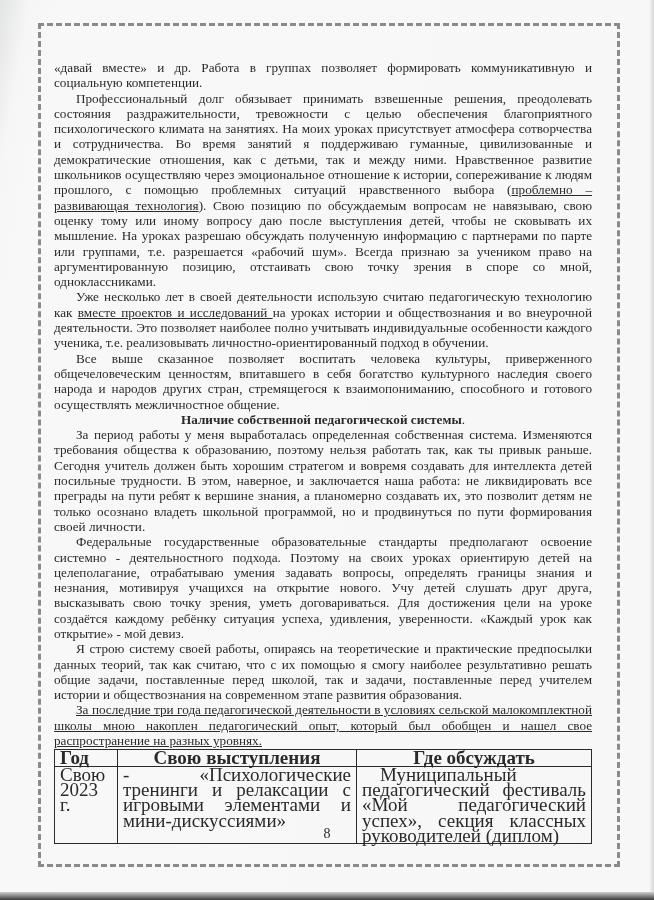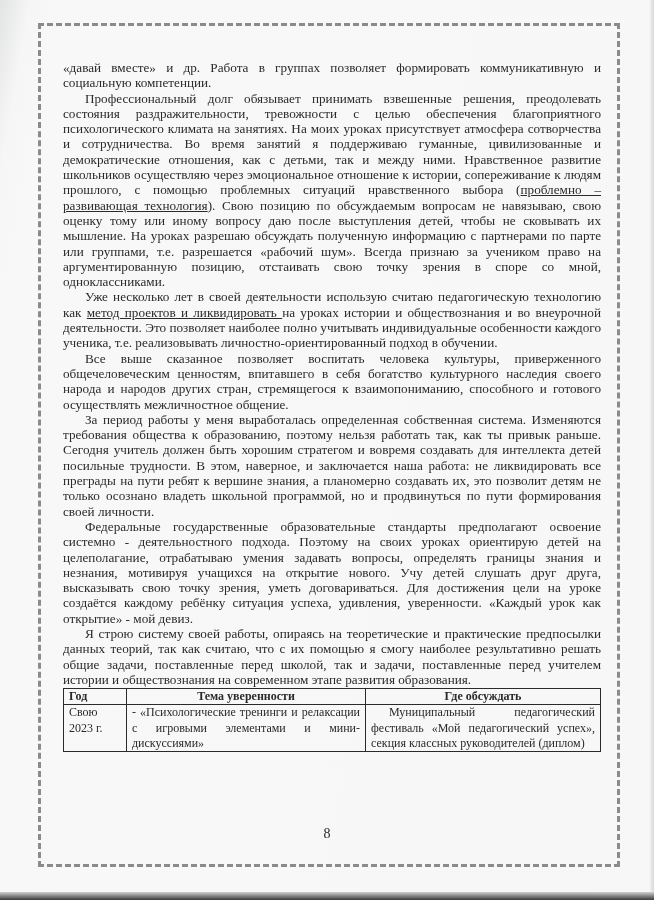--- a/index.html
+++ b/index.html
@@ -21,32 +21,32 @@
     .right-edge {
       position: absolute; right: 0; top: 0; width: 5px; height: 900px;
       background: linear-gradient(90deg, #f6f7f6, #d6d7d6);
     }
     .frame {
       position: absolute; left: 38px; top: 23px; width: 582px; height: 844px;
       border: 3px dashed #8a8c8b;
       box-sizing: border-box;
     }
     .page {
-      position: absolute; left: 63px; top: 60px; width: 538px;
+      position: absolute; left: 54px; top: 60px; width: 538px;
       font-size: 13.2px; line-height: 15.3px;
     }
     .page p { margin: 0; text-align: justify; text-indent: 22px; }
     .page p.noindent { text-indent: 0; }
     .page h3 {
       margin: 0; font-size: 13.2px; font-weight: bold; text-align: center; line-height: 15.3px;
     }
     .u { text-decoration: underline; }
     table.talks {
       border-collapse: collapse; width: 538px; margin-top: 1px;
-      font-size: 12px; line-height: 15.3px;
+      font-size: 19px; line-height: 15.3px;
     }
     table.talks th, table.talks td {
       border: 1px solid #2a2a2a; padding: 0 5px; vertical-align: top;
     }
     table.talks th { font-weight: bold; text-align: center; }
     table.talks th.c-year { text-align: left; }
     .c-year { width: 52px; }
     .c-topic { width: 228px; text-align: justify; }
     .c-where { text-align: justify; }
     td.c-topic span, td.c-where span { display: block; }
@@ -62,35 +62,37 @@
 
 <div class="right-edge"></div>
 <div class="bottom-edge"></div>
 <div class="frame"></div>
 
 <div class="page">
   <p class="noindent">«давай вместе» и др. Работа в группах позволяет формировать коммуникативную и социальную компетенции.</p>
 
   <p><span>Профессиональный долг обязывает принимать взвешенные решения, преодолевать состояния раздражительности, тревожности с целью обеспечения благоприятного психологического климата на занятиях. На моих уроках присутствует атмосфера сотворчества и сотрудничества. Во время занятий я поддерживаю гуманные, цивилизованные и демократические отношения, как с детьми, так и между ними. Нравственное развитие школьников осуществляю через эмоциональное отношение к истории, сопереживание к людям прошлого, с помощью проблемных ситуаций нравственного выбора (</span><span class="u">проблемно – развивающая технология</span><span>). Свою позицию по обсуждаемым вопросам не навязываю, свою оценку тому или иному вопросу даю после выступления детей, чтобы не сковывать их мышление. На уроках разрешаю обсуждать полученную информацию с партнерами по парте или группами, т.е. разрешается «рабочий шум». Всегда признаю за учеником право на аргументированную позицию, отстаивать свою точку зрения в споре со мной, одноклассниками.</span></p>
 
-  <p><span>Уже несколько лет в своей деятельности использую считаю педагогическую технологию как </span><span class="u">метод проектов и ликвидировать </span><span>на уроках истории и обществознания и во внеурочной деятельности. Это позволяет наиболее полно учитывать индивидуальные особенности каждого ученика, т.е. реализовывать личностно-ориентированный подход в обучении.</span></p>
+  <p><span>Уже несколько лет в своей деятельности использую считаю педагогическую технологию как </span><span class="u">вместе проектов и исследований </span><span>на уроках истории и обществознания и во внеурочной деятельности. Это позволяет наиболее полно учитывать индивидуальные особенности каждого ученика, т.е. реализовывать личностно-ориентированный подход в обучении.</span></p>
 
   <p>Все выше сказанное позволяет воспитать человека культуры, приверженного общечеловеческим ценностям, впитавшего в себя богатство культурного наследия своего народа и народов других стран, стремящегося к взаимопониманию, способного и готового осуществлять межличностное общение.</p>
 
+  <h3><span>Наличие собственной педагогической системы</span><span style="font-weight:normal">.</span></h3>
 
   <p>За период работы у меня выработалась определенная собственная система. Изменяются требования общества к образованию, поэтому нельзя работать так, как ты привык раньше. Сегодня учитель должен быть хорошим стратегом и вовремя создавать для интеллекта детей посильные трудности. В этом, наверное, и заключается наша работа: не ликвидировать все преграды на пути ребят к вершине знания, а планомерно создавать их, это позволит детям не только осознано владеть школьной программой, но и продвинуться по пути формирования своей личности.</p>
   <p>Федеральные государственные образовательные стандарты предполагают освоение системно - деятельностного подхода. Поэтому на своих уроках ориентирую детей на целеполагание, отрабатываю умения задавать вопросы, определять границы знания и незнания, мотивируя учащихся на открытие нового. Учу детей слушать друг друга, высказывать свою точку зрения, уметь договариваться. Для достижения цели на уроке создаётся каждому ребёнку ситуация успеха, удивления, уверенности. «Каждый урок как открытие» - мой девиз.</p>
   <p>Я строю систему своей работы, опираясь на теоретические и практические предпосылки данных теорий, так как считаю, что с их помощью я смогу наиболее результативно решать общие задачи, поставленные перед школой, так и задачи, поставленные перед учителем истории и обществознания на современном этапе развития образования.</p>
 
+  <p class="u">За последние три года педагогической деятельности в условиях сельской малокомплектной школы мною накоплен педагогический опыт, который был обобщен и нашел свое распространение на разных уровнях.</p>
 
   <table class="talks">
     <thead>
       <tr>
         <th class="c-year">Год</th>
-        <th class="c-topic">Тема уверенности</th>
+        <th class="c-topic">Свою выступления</th>
         <th class="c-where">Где обсуждать</th>
       </tr>
     </thead>
     <tbody>
       <tr>
         <td class="c-year">
           <span style="display:block">Свою</span>
           <span style="display:block">2023 г.</span>
         </td>
         <td class="c-topic" style="text-indent:0;font-family:Liberation Serif, serif;">

